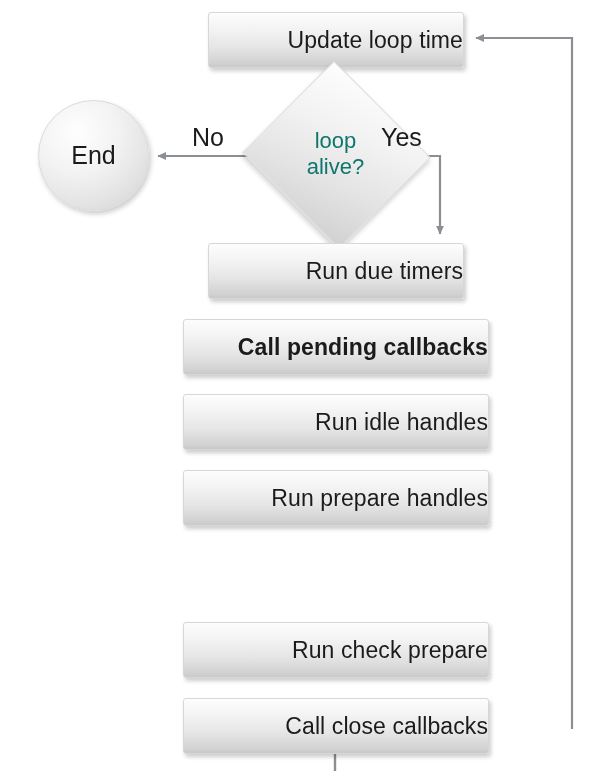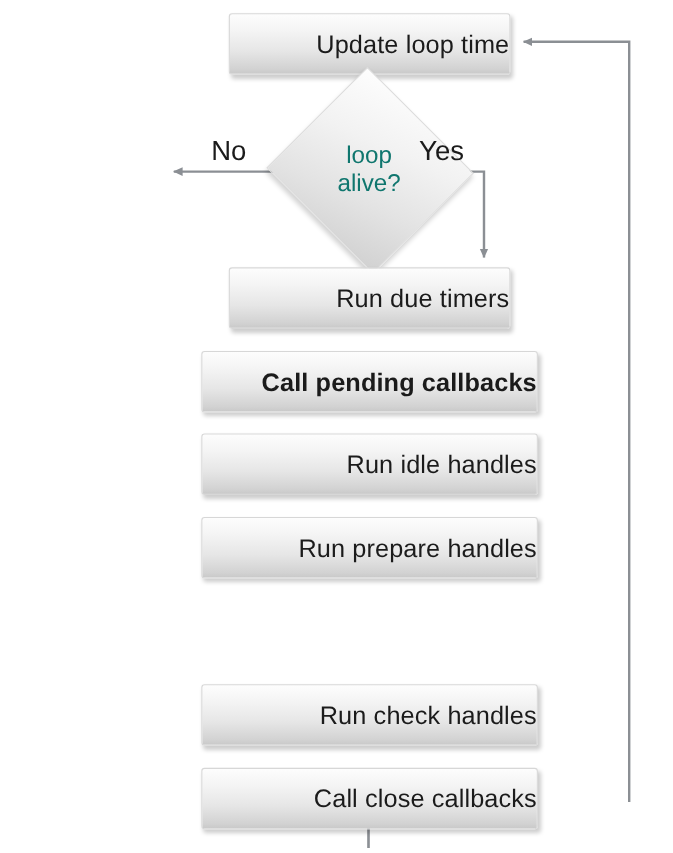--- a/index.html
+++ b/index.html
@@ -171,20 +171,23 @@
 
     <g>
       <path d="M335,753 L335,771" fill="none" stroke="#8b8f94" stroke-width="2.4"></path>
     </g>
   </svg>
 
   <div class="proc" style="left:208px; top:12px; width:256px; height:56px;">
     <span>Update loop time</span>
   </div>
 
+  <div class="terminator" style="left:38px; top:100px; width:111px; height:111px;">
+    <span>End</span>
+  </div>
 
   <div class="decision-wrap" style="left:268px; top:90px; width:135px; height:128px;">
     <div class="decision-shape"></div>
     <div class="decision-label">
       <span>loop</span>
       <span>alive?</span>
     </div>
   </div>
 
   <div class="edge-label" style="left:192px; top:123px;">No</div>
@@ -201,21 +204,21 @@
   <div class="proc" style="left:183px; top:394px; width:306px; height:56px;">
     <span>Run idle handles</span>
   </div>
 
   <div class="proc" style="left:183px; top:470px; width:306px; height:56px;padding-left:28px;">
     <span>Run prepare handles</span>
   </div>
 
 
   <div class="proc" style="left:183px; top:622px; width:306px; height:56px;">
-    <span>Run check handles</span>
+    <span>Run check prepare</span>
   </div>
 
   <div class="proc" style="left:183px; top:698px; width:306px; height:56px;">
     <span>Call close callbacks</span>
   </div>
 
   <div class="watermark" style="left:502px; top:733px; width:110px; height:42px;">
     <svg class="wm-logo" viewBox="0 0 32 32" xmlns="http://www.w3.org/2000/svg">
       <circle cx="16" cy="16" r="13.5" fill="none" stroke="#b6b6b6" stroke-width="2.6"></circle>
       <path d="M9.5 9.5 L22.5 22.5 M22.5 9.5 L9.5 22.5" stroke="#b6b6b6" stroke-width="3" stroke-linecap="round"></path>

